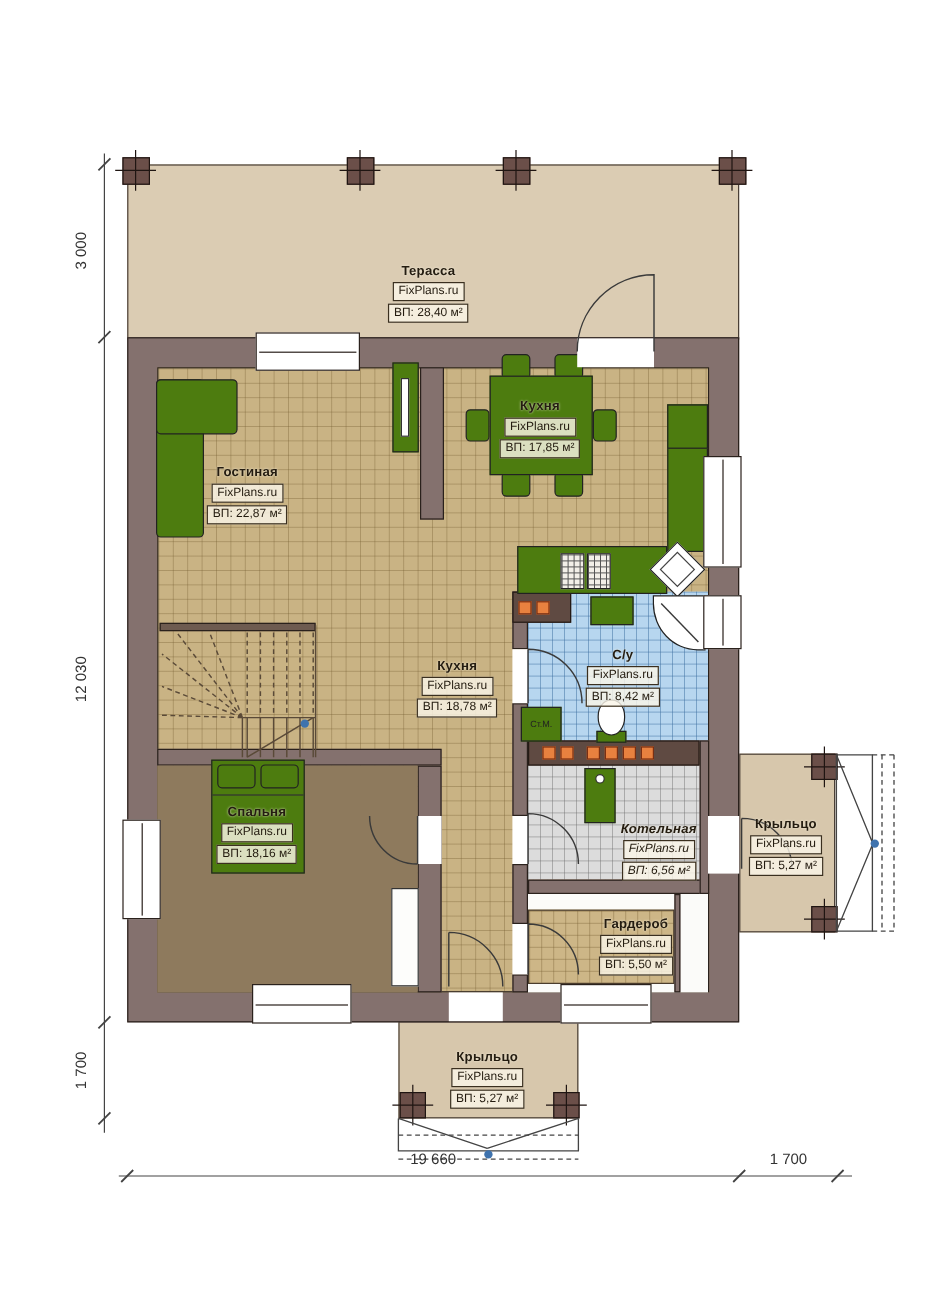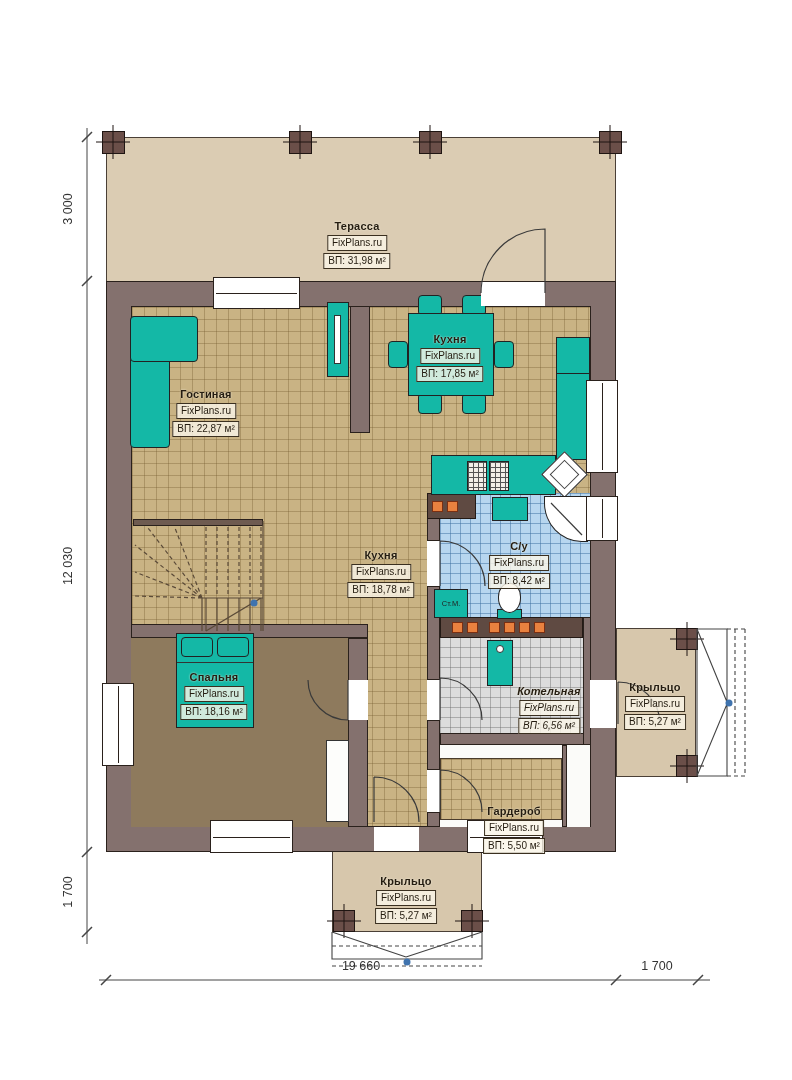--- a/index.html
+++ b/index.html
@@ -28,21 +28,21 @@
     background-size:10px 10px;border:1px solid #4a3c2c;}
   .floor-bed{background:#8e7a5d;}
   .pocket{background:#fbfbf9;}
   .iwall{background:#84716e;border:1px solid #2a211c;}
   .opening{background:#fff;}
   
   .window{background:#fff;border:1px solid #2a211c;}
   .window.h:after{content:"";position:absolute;left:2px;right:2px;top:50%;border-top:1px solid #2a211c;}
   .window.v:after{content:"";position:absolute;top:2px;bottom:2px;left:50%;border-left:1px solid #2a211c;}
   
-  .furn{background:#14b8a6;border:1.2px solid #222;}
+  .furn{background:#4d7c0f;border:1.2px solid #222;}
   .round{border-radius:4px;}
   .col{background:#6b4f49;border:1px solid #1f1512;}
   .vent{background:#5f4a42;border:1px solid #241a15;display:flex;align-items:center;}
   .vsq{width:11px;height:11px;background:#e8813f;border:1px solid #7a2f12;margin-left:4px;box-sizing:border-box;}
   .vsq.gap{margin-left:11px;}
   .stove{background:#f2efe8;border:1px solid #222;
     background-image:linear-gradient(#555 1px,transparent 1px),linear-gradient(90deg,#555 1px,transparent 1px);
     background-size:5px 5px;}
   .diamond{background:#fff;border:1.2px solid #222;transform:rotate(45deg);}
   .diamond:after{content:"";position:absolute;inset:5px;border:1px solid #444;}
@@ -226,21 +226,21 @@
       <g stroke-width="1.5">
         <path d="M 82 142 L 92 132 M 82 286 L 92 276 M 82 857 L 92 847 M 82 937 L 92 927"></path>
         <path d="M 101 985 L 111 975 M 611 985 L 621 975 M 693 985 L 703 975"></path>
       </g>
     </g>
   </svg>
 
   <div class="abs rlabel lbl-layer" style="left:345px;top:220px;margin-left:12px;">
     <div class="rname">Терасса</div>
     <div class="rbox">FixPlans.ru</div>
-    <div class="rbox">ВП: 31,98 м²</div>
+    <div class="rbox">ВП: 28,40 м²</div>
   </div>
   <div class="abs rlabel lbl-layer" style="left:450px;top:333px;">
     <div class="rname">Кухня</div>
     <div class="rbox">FixPlans.ru</div>
     <div class="rbox">ВП: 17,85 м²</div>
   </div>
   <div class="abs rlabel lbl-layer" style="left:206px;top:388px;">
     <div class="rname">Гостиная</div>
     <div class="rbox">FixPlans.ru</div>
     <div class="rbox">ВП: 22,87 м²</div>
@@ -258,21 +258,21 @@
   <div class="abs rlabel lbl-layer" style="left:214px;top:671px;">
     <div class="rname">Спальня</div>
     <div class="rbox">FixPlans.ru</div>
     <div class="rbox">ВП: 18,16 м²</div>
   </div>
   <div class="abs rlabel lbl-layer" style="left:549px;top:685px;font-style:italic;">
     <div class="rname">Котельная</div>
     <div class="rbox">FixPlans.ru</div>
     <div class="rbox">ВП: 6,56 м²</div>
   </div>
-  <div class="abs rlabel lbl-layer" style="left:514px;top:764px;margin-top:41px;">
+  <div class="abs rlabel lbl-layer" style="left:530px;top:764px;">
     <div class="rname">Гардероб</div>
     <div class="rbox">FixPlans.ru</div>
     <div class="rbox">ВП: 5,50 м²</div>
   </div>
   <div class="abs rlabel lbl-layer" style="left:655px;top:681px;">
     <div class="rname">Крыльцо</div>
     <div class="rbox">FixPlans.ru</div>
     <div class="rbox">ВП: 5,27 м²</div>
   </div>
   <div class="abs rlabel lbl-layer" style="left:406px;top:875px;">

